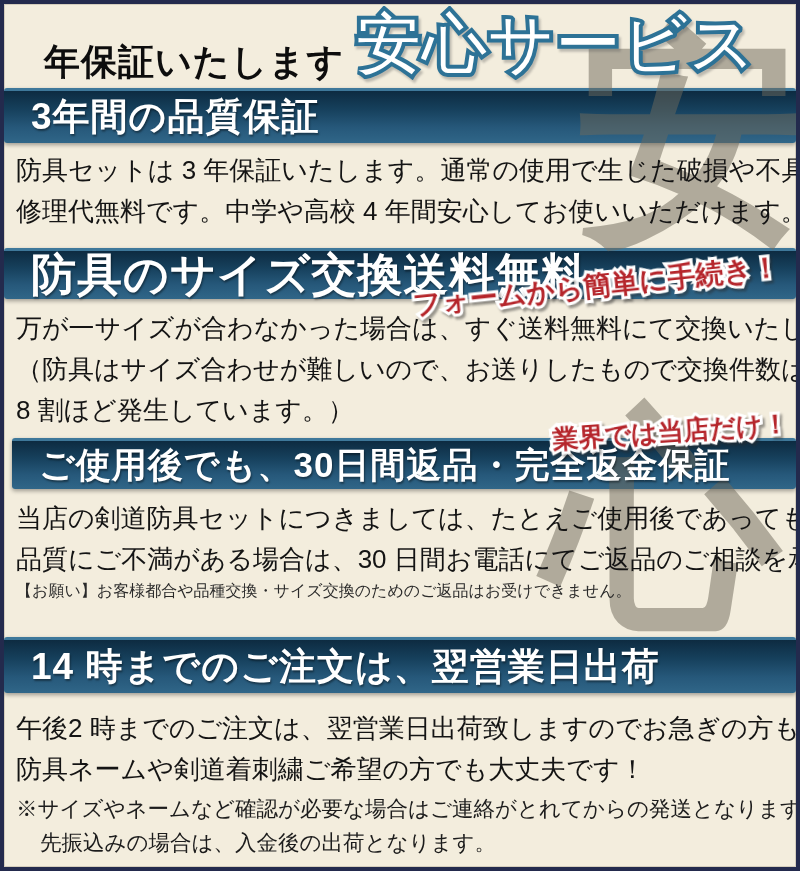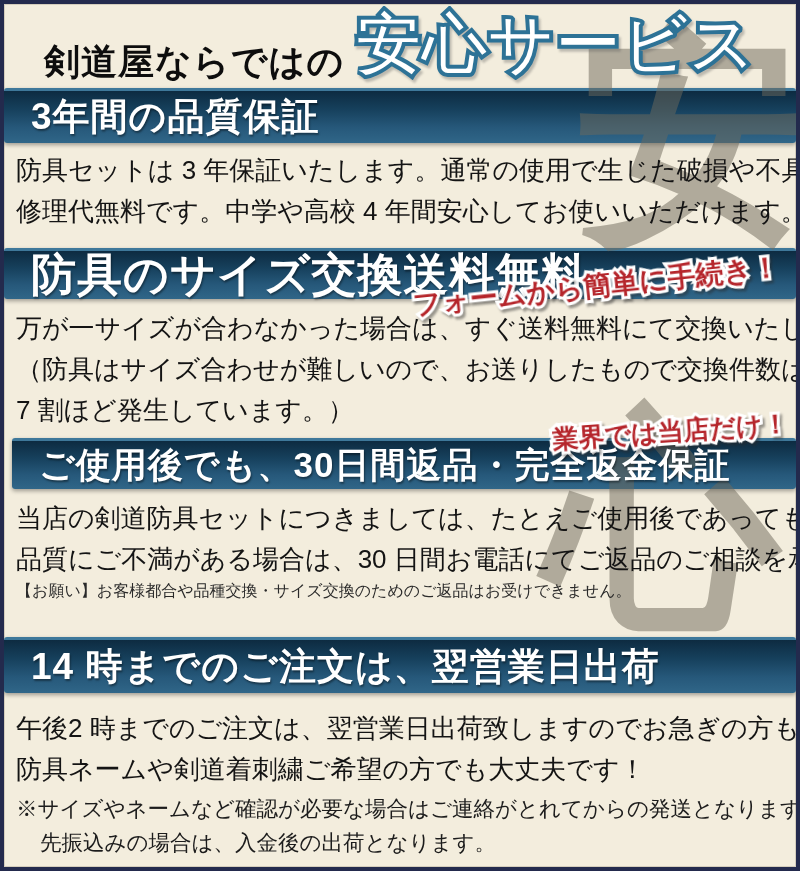--- a/index.html
+++ b/index.html
@@ -98,21 +98,21 @@
 </style>
 </head>
 <body>
 
 <div class="page">
 
   <div class="watermark wm1">安</div>
   <div class="watermark wm2">心</div>
 
   <div class="header">
-    <span class="header-prefix">剣道屋ならではの</span>
+    <span class="header-prefix">年保証いたします</span>
     <div class="title outlined">
       <span class="stroke">安心サービス</span>
       <span class="fill">安心サービス</span>
     </div>
   </div>
 
   <div class="banner b1">
     <span class="banner-text">3年間の品質保証</span>
   </div>
   <div class="body-block bd1">
@@ -123,21 +123,21 @@
   <div class="banner b2">
     <span class="banner-text">防具のサイズ交換送料無料</span>
   </div>
   <div class="badge badge1 outlined">
     <span class="stroke">フォームから簡単に手続き！</span>
     <span class="fill">フォームから簡単に手続き！</span>
   </div>
   <div class="body-block bd2">
     <div class="line">万が一サイズが合わなかった場合は、すぐ送料無料にて交換いたします。</div>
     <div class="line">（防具はサイズ合わせが難しいので、お送りしたもので交換件数は約</div>
-    <div class="line">7 割ほど発生しています。）</div>
+    <div class="line">8 割ほど発生しています。）</div>
   </div>
 
   <div class="badge badge2 outlined">
     <span class="stroke">業界では当店だけ！</span>
     <span class="fill">業界では当店だけ！</span>
   </div>
   <div class="banner b3">
     <span class="banner-text">ご使用後でも、30日間返品・完全返金保証</span>
   </div>
   <div class="body-block bd3">

